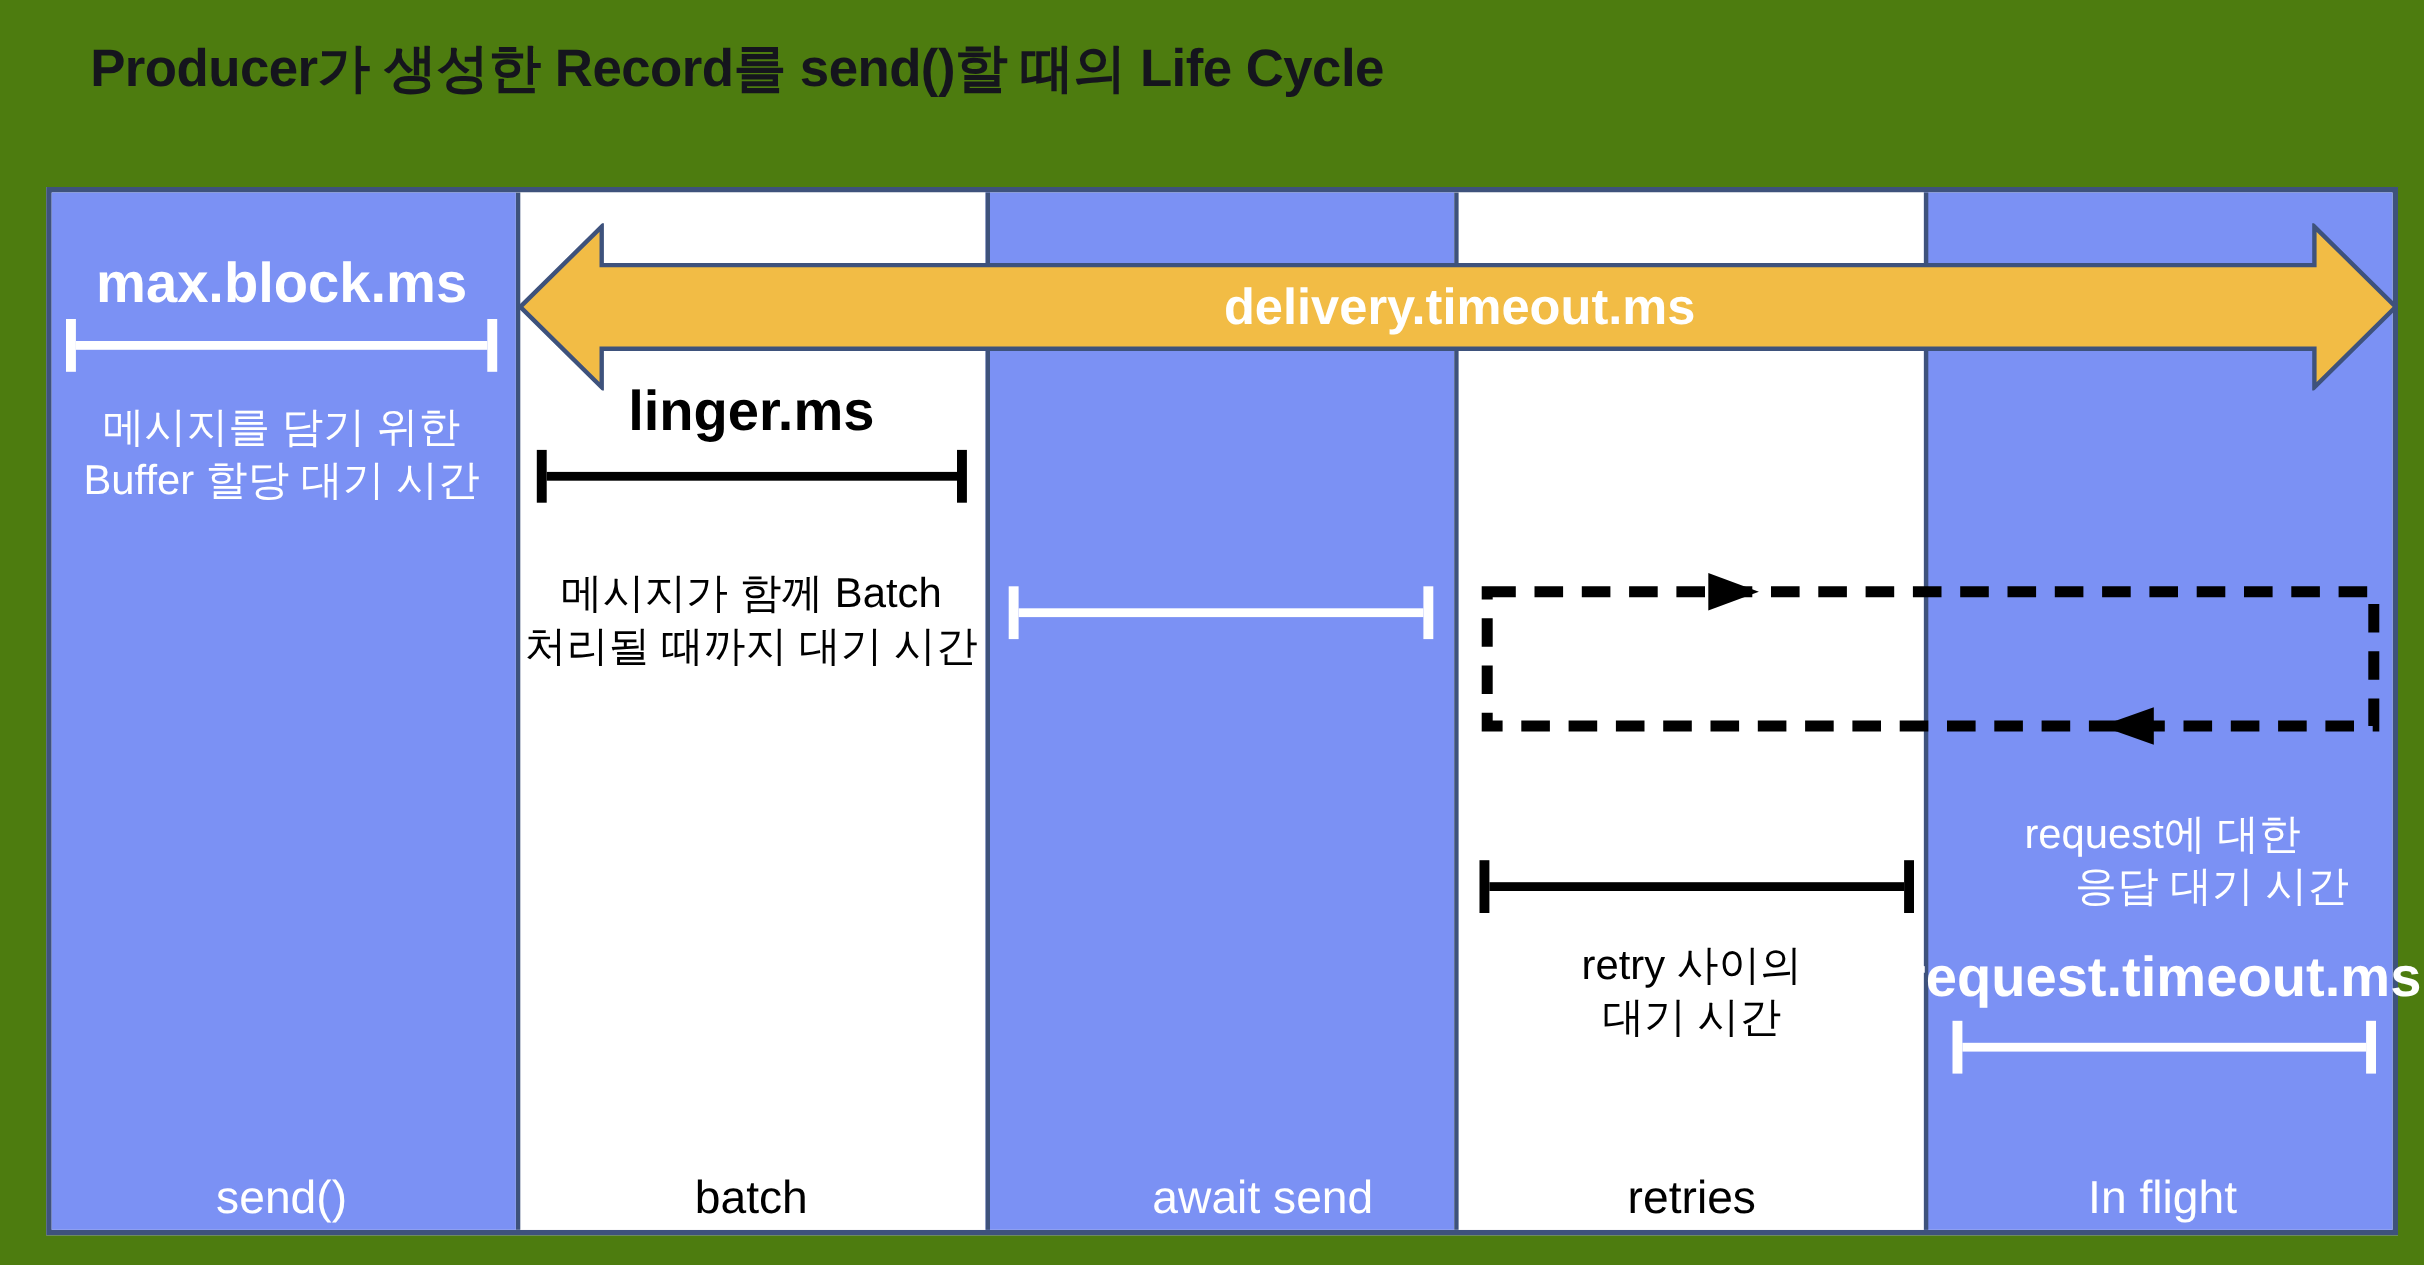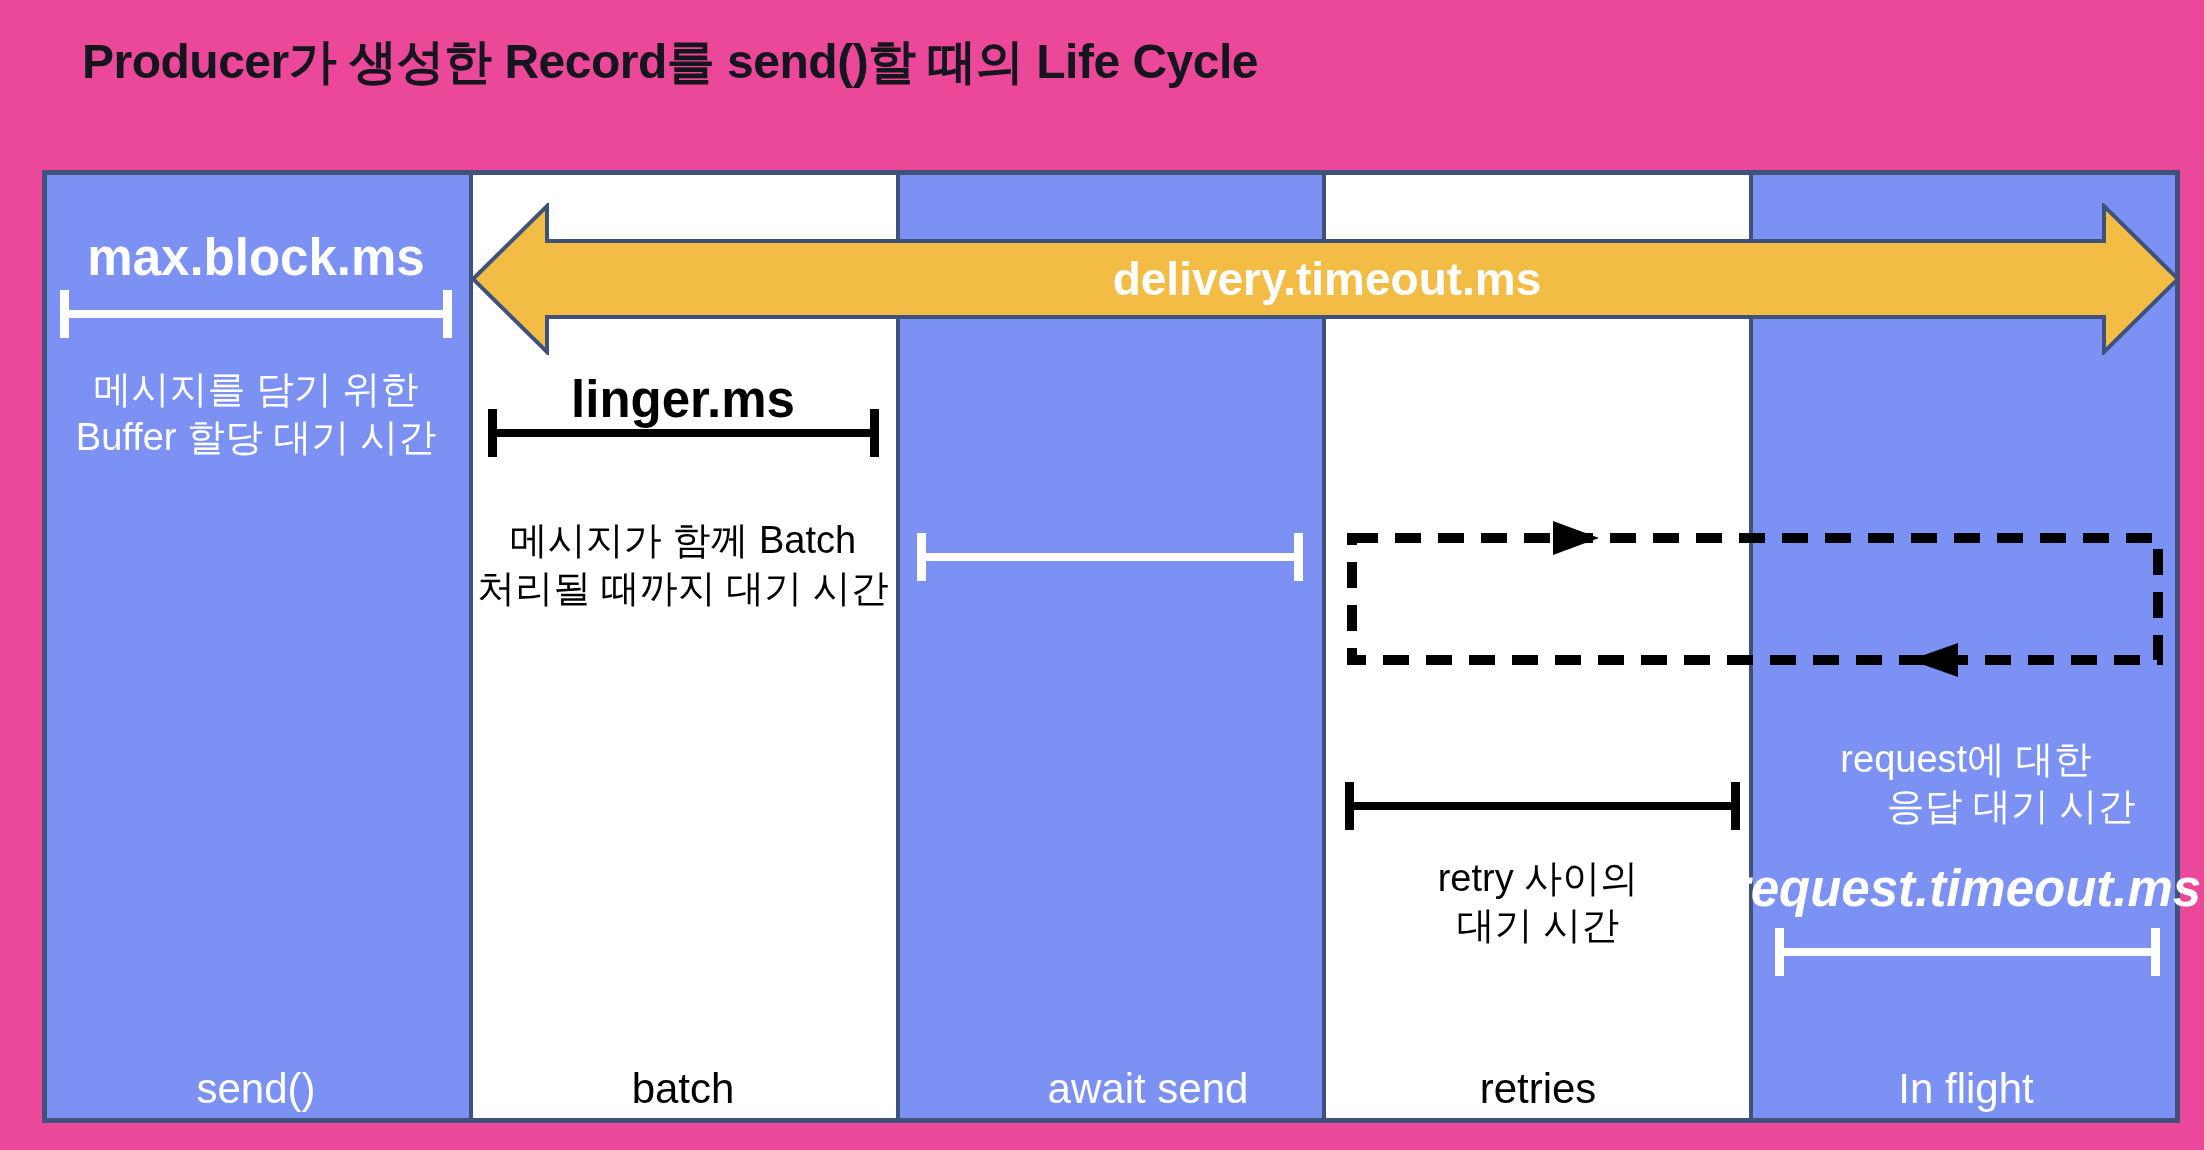--- a/index.html
+++ b/index.html
@@ -1,19 +1,19 @@
 <!DOCTYPE html>
 <html><head>
 <meta charset="utf-8">
 <style>
   html,body{margin:0;padding:0;}
   .stage{
     position:relative;
     width:2204px;height:1150px;
-    background:#ec4899;
+    background:#4d7c0f;
     font-family:"Liberation Sans", sans-serif;
     overflow:hidden;
   }
   .page-title{
     position:absolute;left:82px;top:30px;
     font-size:48px;font-weight:600;color:#15151D;
     letter-spacing:-0.5px;white-space:nowrap;
   }
   .diagram{
     position:absolute;left:42px;top:170px;
@@ -74,21 +74,21 @@
   </svg>
   <div class="t arrow-label" style="left:1327px;top:279px;">delivery.timeout.ms</div>
 
   <div class="t metric w" style="left:256px;top:258px;">max.block.ms</div>
   <div class="bracket" style="left:60px;top:290px;width:392px;">
       <i class="bar"></i>
     </div>
   <div class="t desc w" style="left:256px;top:390px;">메시지를 담기 위한</div>
   <div class="t desc w" style="left:256px;top:438px;">Buffer 할당 대기 시간</div>
 
-  <div class="t metric b" style="left:683px;top:400px;">linger.ms</div>
+  <div class="t metric b" style="left:683px;top:374px;">linger.ms</div>
   <div class="bracket black" style="left:488px;top:409px;width:391px;">
       <i class="bar"></i>
     </div>
   <div class="t desc b" style="left:683px;top:541px;">메시지가 함께 Batch</div>
   <div class="t desc b" style="left:683px;top:589px;">처리될 때까지 대기 시간</div>
 
   <div class="bracket" style="left:917px;top:533px;width:386px;">
       <i class="bar"></i>
     </div>
 
@@ -99,21 +99,21 @@
   </svg>
 
   <div class="bracket black" style="left:1345px;top:782px;width:395px;">
       <i class="bar"></i>
     </div>
   <div class="t desc b" style="left:1538px;top:879px;">retry 사이의</div>
   <div class="t desc b" style="left:1538px;top:926px;">대기 시간</div>
 
   <div class="t desc w" style="left:1966px;top:760px;">request에 대한</div>
   <div class="t desc w" style="left:1966px;top:807px;margin-left:45px;">응답 대기 시간</div>
-  <div class="t metric w" style="left:1966px;top:889px;font-style:italic;">request.timeout.ms</div>
+  <div class="t metric w" style="left:1966px;top:889px;">request.timeout.ms</div>
   <div class="bracket" style="left:1775px;top:928px;width:385px;">
       <i class="bar"></i>
     </div>
 
   <div class="t stage-label w" style="left:256px;top:1089px;">send()</div>
   <div class="t stage-label b" style="left:683px;top:1089px;">batch</div>
   <div class="t stage-label w" style="left:1111px;top:1089px;margin-left:37px;">await send</div>
   <div class="t stage-label b" style="left:1538px;top:1089px;">retries</div>
   <div class="t stage-label w" style="left:1966px;top:1089px;">In flight</div>
 

